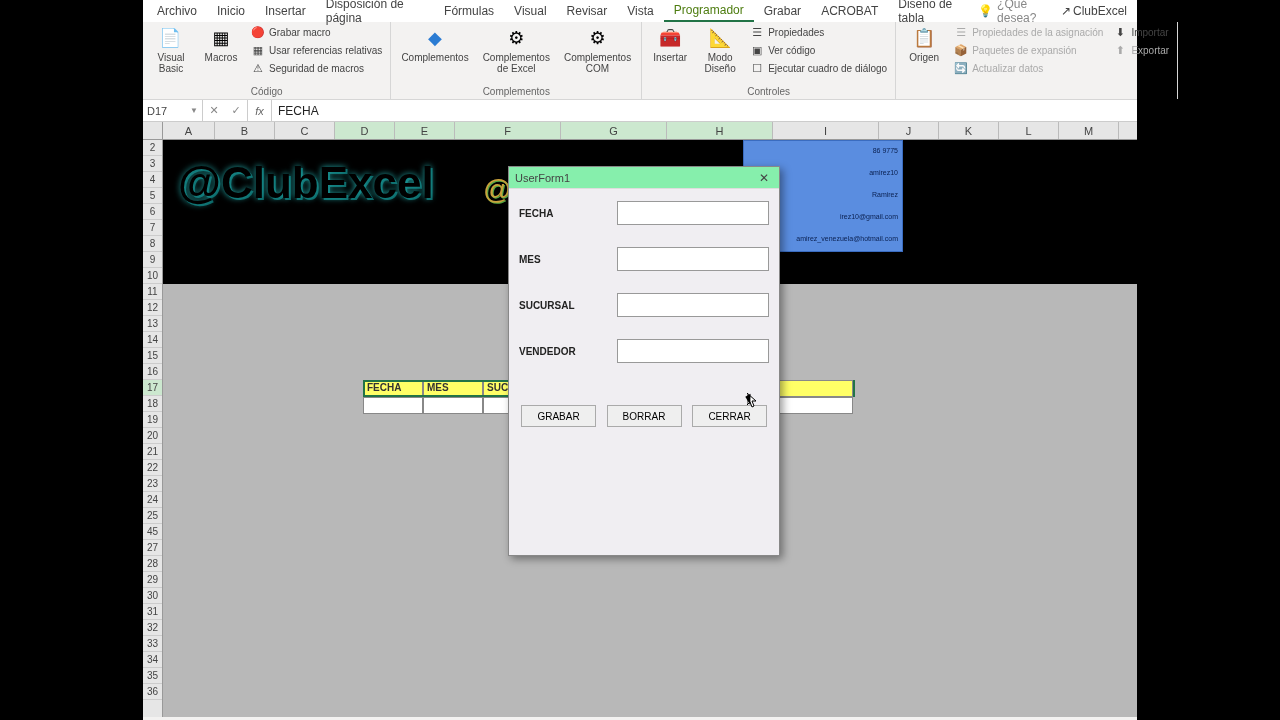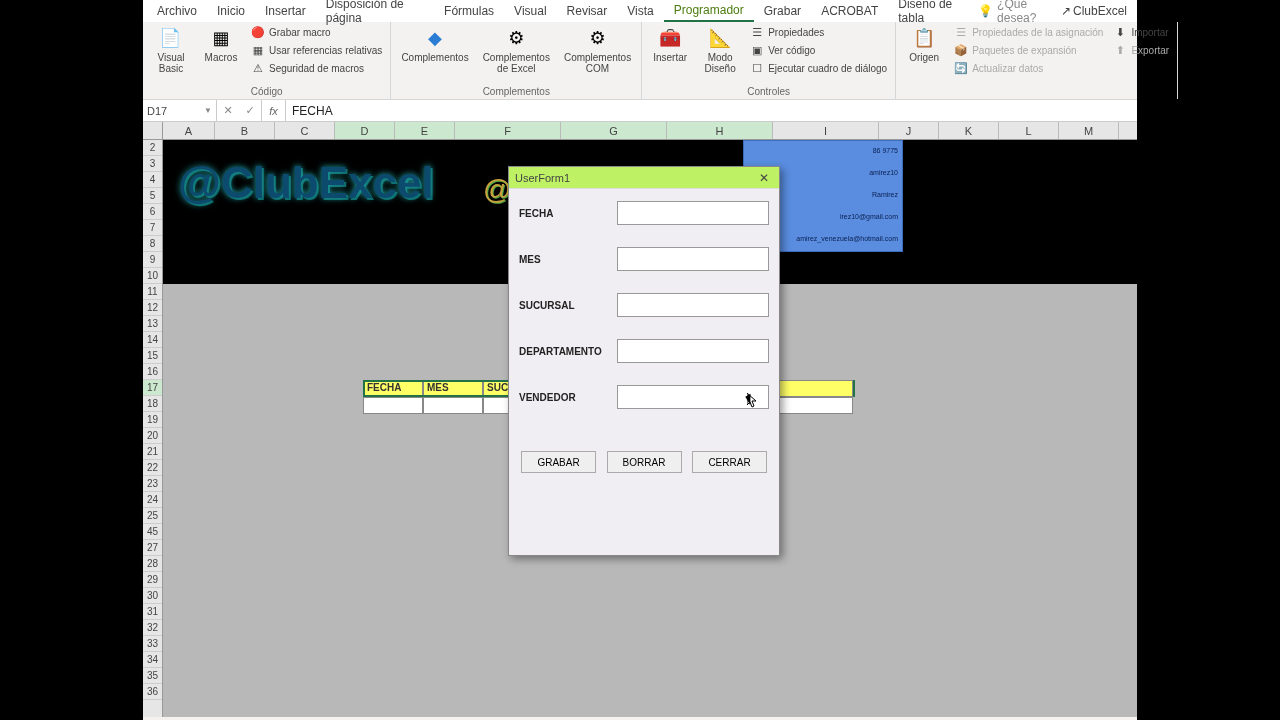--- a/index.html
+++ b/index.html
@@ -17,48 +17,48 @@
 .ribbon-group .group-body { display: flex; gap: 6px; align-items: flex-start; }
 .ribbon-group .group-label { text-align: center; font-size: 10px; color: #666; padding: 2px 0; }
 .big-btn { display: flex; flex-direction: column; align-items: center; justify-content: flex-start; padding: 2px 4px; cursor: pointer; min-width: 44px; }
 .big-btn .icon-box { width: 24px; height: 24px; display: flex; align-items: center; justify-content: center; font-size: 18px; }
 .big-btn .btn-label { font-size: 10px; color: #444; text-align: center; line-height: 11px; margin-top: 2px; }
 .small-btn-col { display: flex; flex-direction: column; gap: 2px; }
 .small-btn { display: flex; align-items: center; gap: 4px; padding: 1px 2px; cursor: pointer; font-size: 10px; color: #444; white-space: nowrap; }
 .small-btn .small-icon { width: 14px; height: 14px; display: inline-flex; align-items: center; justify-content: center; font-size: 11px; }
 .small-btn.disabled { color: #aaa; cursor: default; }
 .namebox-row { height: 22px; background: #fff; border-bottom: 1px solid #ccc; display: flex; align-items: stretch; }
-.namebox { width: 74px; border-right: 1px solid #ccc; display: flex; align-items: center; padding: 0 4px; justify-content: space-between; font-size: 11px; color: #444; }
+.namebox { width: 60px; border-right: 1px solid #ccc; display: flex; align-items: center; padding: 0 4px; justify-content: space-between; font-size: 11px; color: #444; }
 .namebox .dd { color: #888; font-size: 8px; }
 .fx-btns { display: flex; align-items: center; border-right: 1px solid #ccc; }
 .fx-btns span { width: 22px; text-align: center; color: #888; font-size: 11px; cursor: pointer; }
 .fx-label { width: 24px; display: flex; align-items: center; justify-content: center; font-style: italic; color: #666; border-right: 1px solid #ccc; }
 .formula-bar { flex: 1; display: flex; align-items: center; padding: 0 6px; font-size: 12px; color: #222; }
 .sheet-area { position: relative; background: #b8b8b8; height: 595px; }
 .col-headers { height: 18px; display: flex; background: #e6e6e6; border-bottom: 1px solid #999; position: relative; }
 .corner { width: 20px; background: #e6e6e6; border-right: 1px solid #999; }
 .col-h { border-right: 1px solid #bbb; text-align: center; font-size: 11px; color: #444; line-height: 18px; background: #e6e6e6; }
 .col-h.sel { background: #cce8cf; }
 .sheet-body { display: flex; height: 577px; }
 .row-headers { width: 20px; background: #e6e6e6; border-right: 1px solid #999; }
 .row-h { height: 16px; border-bottom: 1px solid #ccc; text-align: center; font-size: 10px; color: #444; line-height: 16px; }
 .row-h.sel { background: #cce8cf; }
 .cells { position: relative; flex: 1; background: #b8b8b8; }
 .dark-band { position: absolute; left: 0; top: 0; right: 0; height: 144px; background: #000; }
-.brand { position: absolute; left: 15px; top: 18px; font-size: 44px; font-weight: bold; color: #0c4a6e; text-shadow: 0 0 6px #2aa, 2px 2px 0 #0a6060; font-family: Arial, sans-serif; }
+.brand { position: absolute; left: 15px; top: 18px; font-size: 44px; font-weight: bold; color: #000000; text-shadow: 0 0 6px #2aa, 2px 2px 0 #0a6060; font-family: Arial, sans-serif; }
 .brand2 { position: absolute; left: 320px; top: 34px; font-size: 28px; color: #c9a23c; text-shadow: 1px 1px 0 #5a4; }
 .info-card { position: absolute; left: 580px; top: 0; width: 160px; height: 112px; background: #5a8de0; border: 1px solid #3a6cc0; font-size: 7px; color: #0a2050; padding: 4px; line-height: 12px; }
 .info-card div { white-space: nowrap; overflow: hidden; }
 .table-zone { position: absolute; left: 200px; top: 240px; }
 .tbl-row { display: flex; }
 .tbl-cell { height: 17px; border: 1px solid #888; font-size: 10px; padding: 1px 3px; background: #fff; }
 .tbl-cell.hdr { background: #ffff66; font-weight: bold; color: #333; }
 .selection-highlight { position: absolute; left: 200px; top: 240px; height: 17px; border: 2px solid #217346; pointer-events: none; }
 .userform { position: absolute; left: 508px; top: 166px; width: 272px; height: 390px; background: #f0eef2; border: 1px solid #888; box-shadow: 3px 3px 8px rgba(0,0,0,0.4); z-index: 100; }
-.userform .titlebar { height: 22px; background: #bef264; border-bottom: 1px solid #ddd; display: flex; align-items: center; justify-content: space-between; padding: 0 6px; font-size: 11px; color: #444; }
+.userform .titlebar { height: 22px; background: #86efac; border-bottom: 1px solid #ddd; display: flex; align-items: center; justify-content: space-between; padding: 0 6px; font-size: 11px; color: #444; }
 .userform .close-btn { width: 18px; height: 18px; display: flex; align-items: center; justify-content: center; cursor: pointer; font-size: 12px; }
 .userform .form-body { padding: 12px 10px; }
 .form-row { display: flex; align-items: center; margin-bottom: 22px; }
 .form-row label { width: 110px; font-size: 10px; font-weight: bold; color: #222; }
 .form-row input { flex: 1; height: 24px; border: 1px solid #999; background: #fff; padding: 2px 4px; font-size: 11px; }
 .form-buttons { display: flex; justify-content: space-between; padding: 12px 2px; margin-top: 30px; }
 .form-buttons button { width: 75px; height: 22px; background: #efefef; border: 1px solid #aaa; font-size: 10px; cursor: pointer; }
 .cursor-ptr { position: absolute; left: 747px; top: 393px; width: 12px; height: 16px; z-index: 200; pointer-events: none; }
 .cursor-ptr::before { content: ""; position: absolute; width: 0; height: 0; border-left: 6px solid #000; border-right: 6px solid transparent; border-bottom: 10px solid transparent; border-top: 0; transform: rotate(-30deg); }
 </style>
@@ -318,24 +318,20 @@
     </div>
     <div class="form-row">
       <label>MES</label>
       <input type="text" value="" style="">
     </div>
     <div class="form-row">
       <label>SUCURSAL</label>
       <input type="text" value="" style="">
     </div>
     <div class="form-row">
-      <label>DEPARTAMENTO</label>
-      <input type="text" value="" style="">
-    </div>
-    <div class="form-row">
       <label>VENDEDOR</label>
       <input type="text" value="" style="">
     </div>
     <div class="form-buttons">
       <button>GRABAR</button>
       <button>BORRAR</button>
       <button>CERRAR</button>
     </div>
   </div>
 </div>

